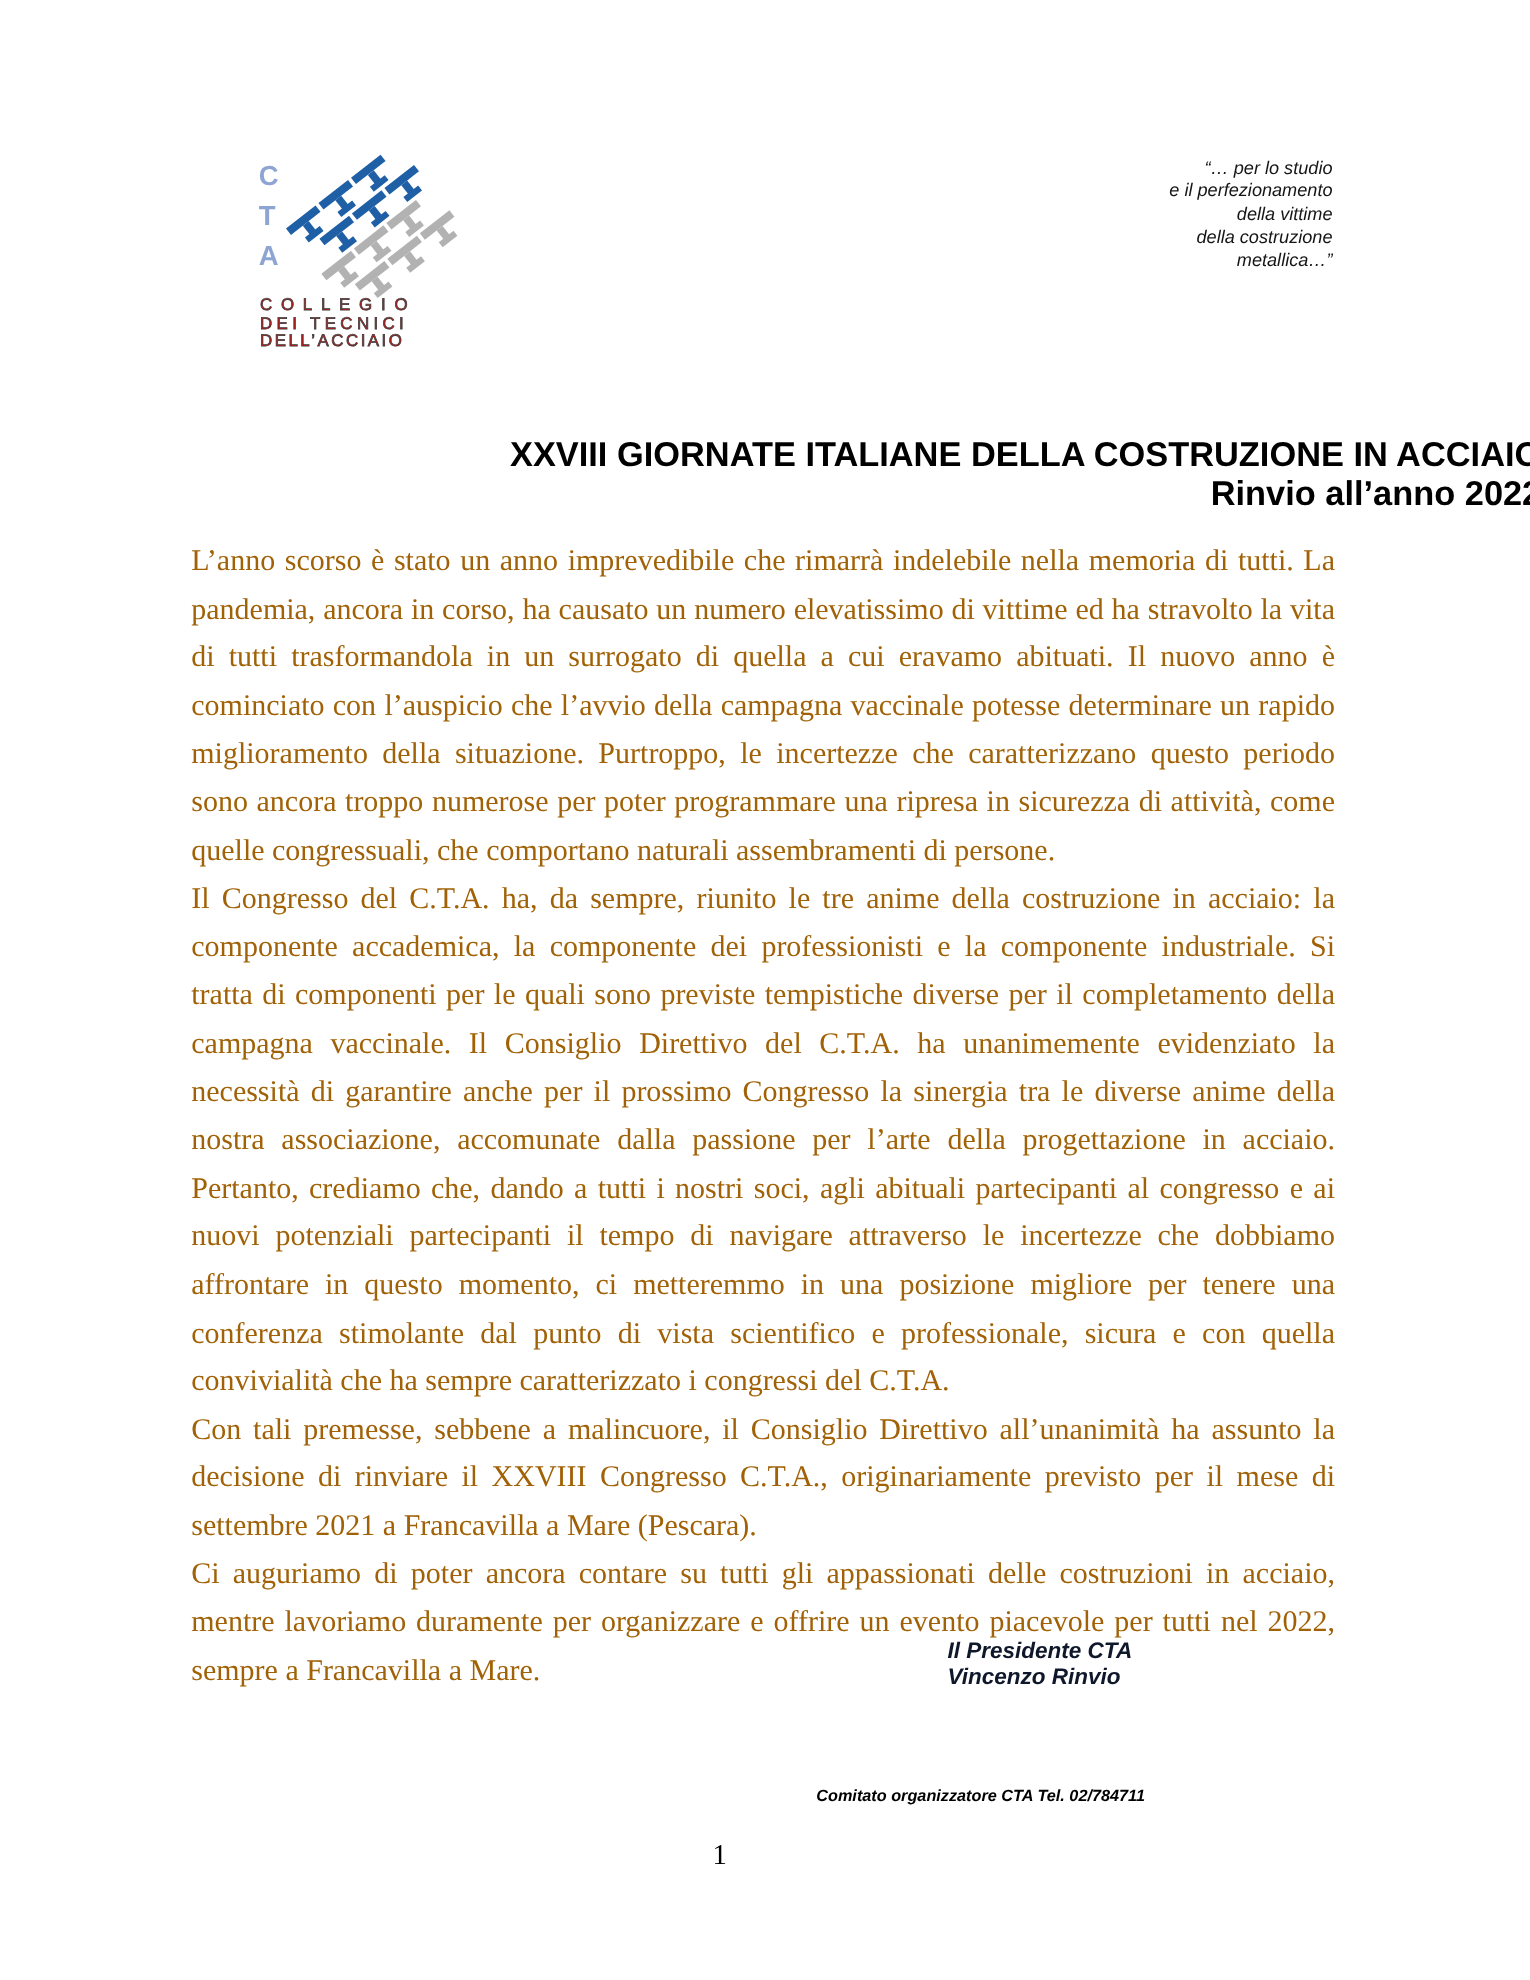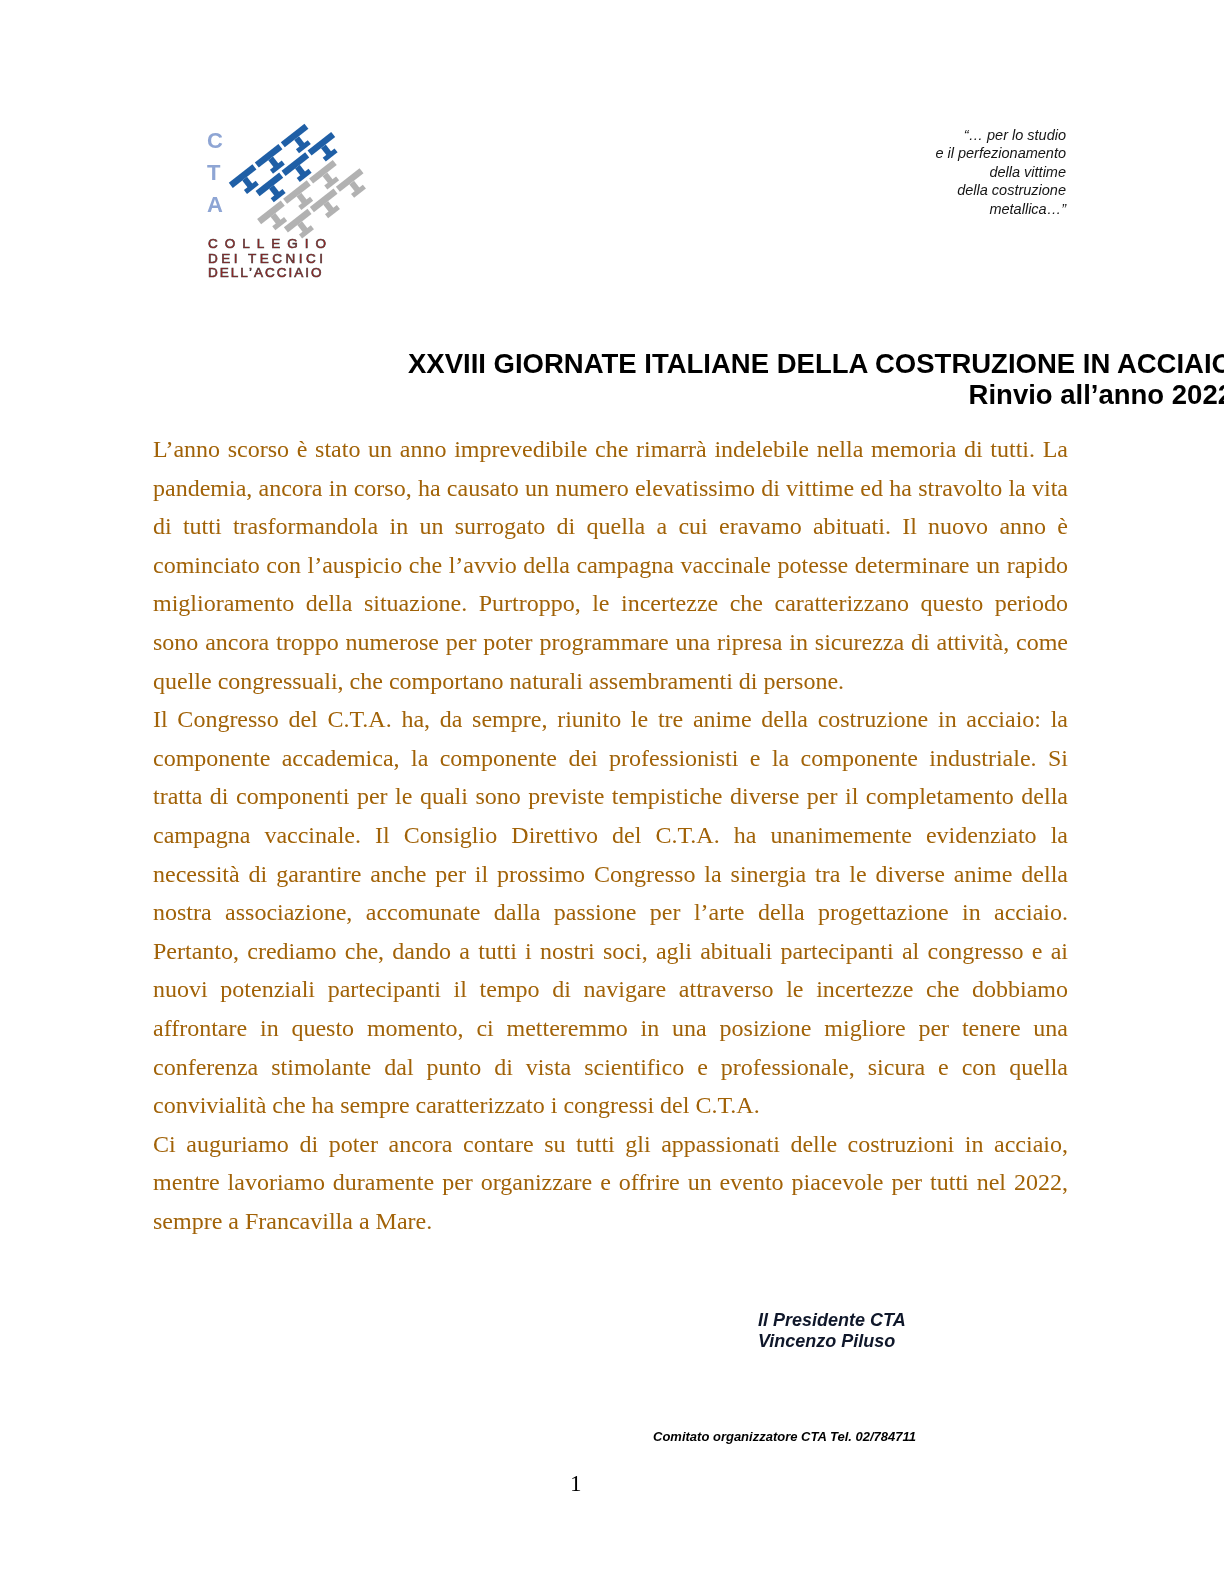--- a/index.html
+++ b/index.html
@@ -145,25 +145,26 @@
   </div>
 
   <h1 class="title">
     <div>XXVIII GIORNATE ITALIANE DELLA COSTRUZIONE IN ACCIAIO</div>
     <div>Rinvio all’anno 2022</div>
   </h1>
 
   <div class="body-text">
     <p>L’anno scorso è stato un anno imprevedibile che rimarrà indelebile nella memoria di tutti. La pandemia, ancora in corso, ha causato un numero elevatissimo di vittime ed ha stravolto la vita di tutti trasformandola in un surrogato di quella a cui eravamo abituati. Il nuovo anno è cominciato con l’auspicio che l’avvio della campagna vaccinale potesse determinare un rapido miglioramento della situazione. Purtroppo, le incertezze che caratterizzano questo periodo sono ancora troppo numerose per poter programmare una ripresa in sicurezza di attività, come quelle congressuali, che comportano naturali assembramenti di persone.</p>
     <p>Il Congresso del C.T.A. ha, da sempre, riunito le tre anime della costruzione in acciaio: la componente accademica, la componente dei professionisti e la componente industriale. Si tratta di componenti per le quali sono previste tempistiche diverse per il completamento della campagna vaccinale. Il Consiglio Direttivo del C.T.A. ha unanimemente evidenziato la necessità di garantire anche per il prossimo Congresso la sinergia tra le diverse anime della nostra associazione, accomunate dalla passione per l’arte della progettazione in acciaio. Pertanto, crediamo che, dando a tutti i nostri soci, agli abituali partecipanti al congresso e ai nuovi potenziali partecipanti il tempo di navigare attraverso le incertezze che dobbiamo affrontare in questo momento, ci metteremmo in una posizione migliore per tenere una conferenza stimolante dal punto di vista scientifico e professionale, sicura e con quella convivialità che ha sempre caratterizzato i congressi del C.T.A.</p>
+    <p>Con tali premesse, sebbene a malincuore, il Consiglio Direttivo all’unanimità ha assunto la decisione di rinviare il XXVIII Congresso C.T.A., originariamente previsto per il mese di settembre 2021 a Francavilla a Mare (Pescara).</p>
     <p>Ci auguriamo di poter ancora contare su tutti gli appassionati delle costruzioni in acciaio, mentre lavoriamo duramente per organizzare e offrire un evento piacevole per tutti nel 2022, sempre a Francavilla a Mare.</p>
   </div>
 
   <div class="signature">
     <div>Il Presidente CTA</div>
-    <div>Vincenzo Piluso</div>
+    <div>Vincenzo Rinvio</div>
   </div>
 
   <div class="committee">Comitato organizzatore CTA Tel. 02/784711</div>
 
   <div class="pagenum">1</div>
 
 </div>
 
 </body></html>

